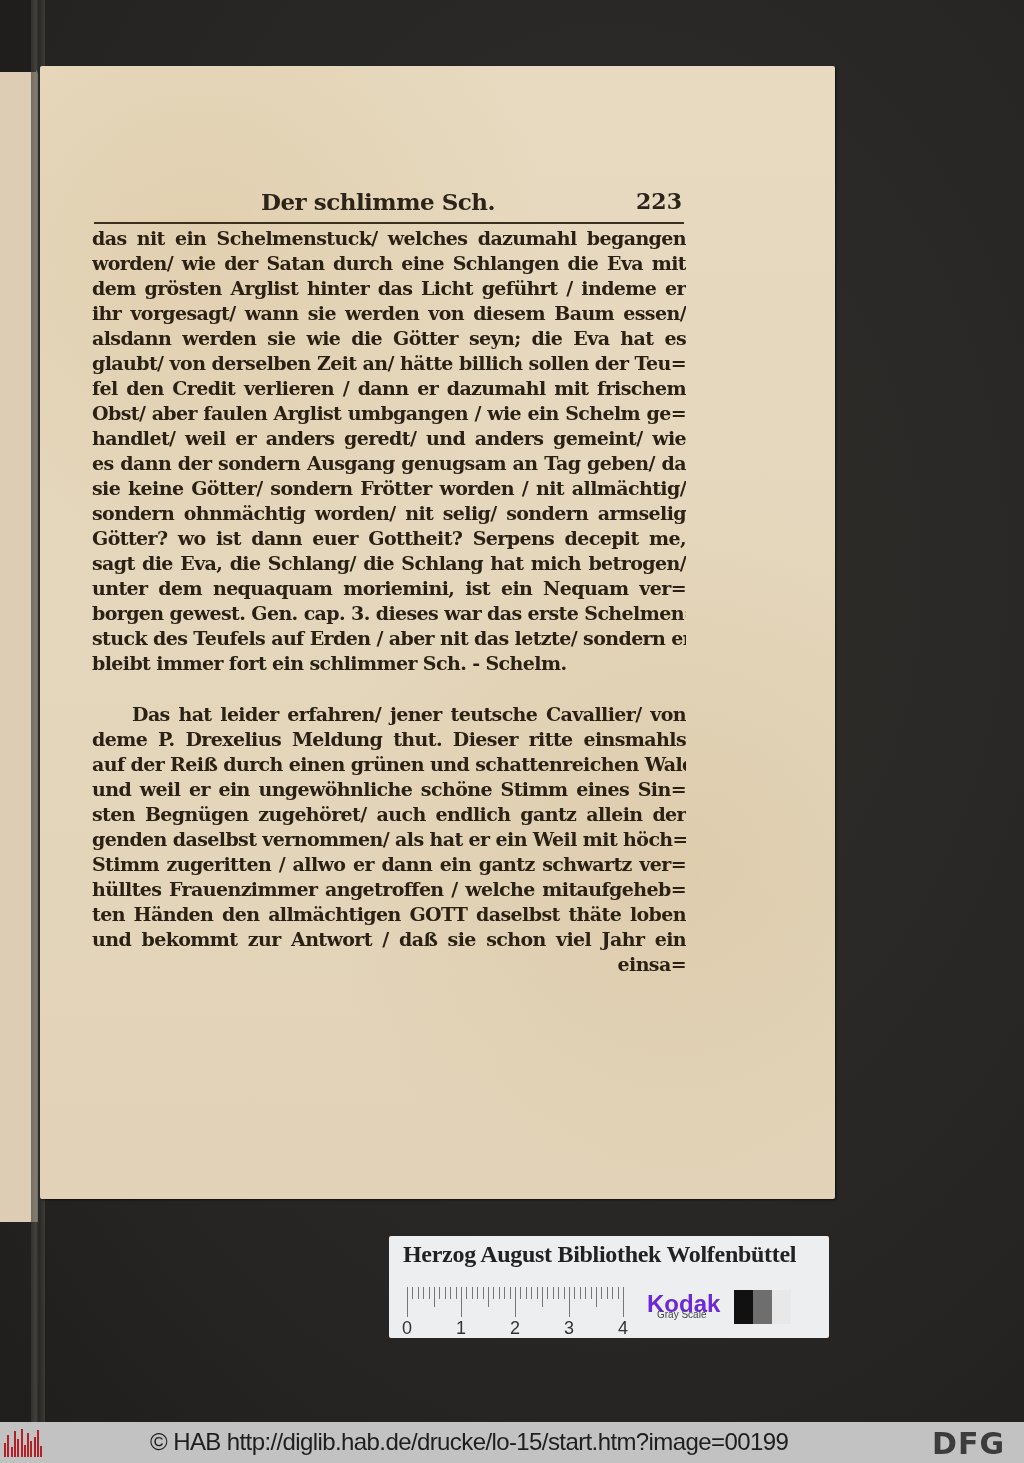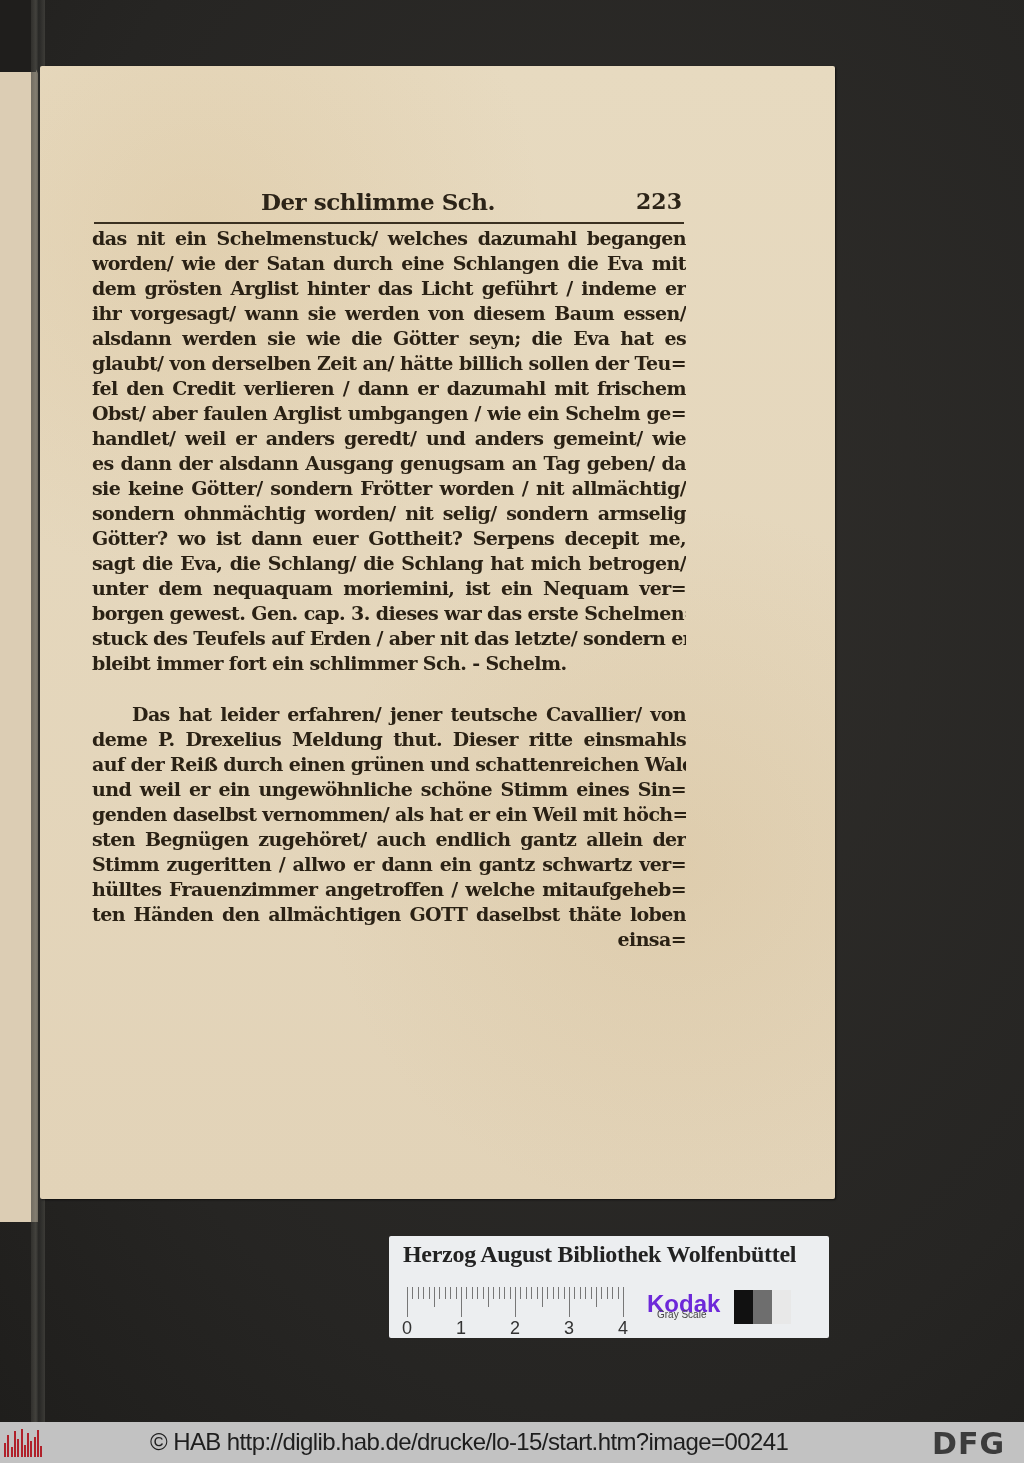--- a/index.html
+++ b/index.html
@@ -140,41 +140,42 @@
   <div>
     <div class="line">das nit ein Schelmenstuck/ welches dazumahl begangen</div>
     <div class="line">worden/ wie der Satan durch eine Schlangen die Eva mit</div>
     <div class="line">dem grösten Arglist hinter das Licht geführt / indeme er</div>
     <div class="line">ihr vorgesagt/ wann sie werden von diesem Baum essen/</div>
     <div class="line">alsdann werden sie wie die Götter seyn; die Eva hat es</div>
     <div class="line">glaubt/ von derselben Zeit an/ hätte billich sollen der Teu=</div>
     <div class="line">fel den Credit verlieren / dann er dazumahl mit frischem</div>
     <div class="line">Obst/ aber faulen Arglist umbgangen / wie ein Schelm ge=</div>
     <div class="line">handlet/ weil er anders geredt/ und anders gemeint/ wie</div>
-    <div class="line">es dann der alsdann Ausgang genugsam an Tag geben/ da</div>
+    <div class="line">es dann der sondern Ausgang genugsam an Tag geben/ da</div>
     <div class="line">sie keine Götter/ sondern Frötter worden / nit allmächtig/</div>
     <div class="line">sondern ohnmächtig worden/ nit selig/ sondern armselig</div>
     <div class="line">Götter? wo ist dann euer Gottheit? Serpens decepit me,</div>
     <div class="line">sagt die Eva, die Schlang/ die Schlang hat mich betrogen/</div>
     <div class="line">unter dem nequaquam moriemini, ist ein Nequam ver=</div>
     <div class="line">borgen gewest. Gen. cap. 3. dieses war das erste Schelmen=</div>
     <div class="line">stuck des Teufels auf Erden / aber nit das letzte/ sondern er</div>
     <div class="line last">bleibt immer fort ein schlimmer Sch. - Schelm.</div>
   </div>
   <div class="para-gap"></div>
   <div>
     <div class="line indent">Das hat leider erfahren/ jener teutsche Cavallier/ von</div>
     <div class="line">deme P. Drexelius Meldung thut. Dieser ritte einsmahls</div>
     <div class="line">auf der Reiß durch einen grünen und schattenreichen Wald/</div>
     <div class="line">und weil er ein ungewöhnliche schöne Stimm eines Sin=</div>
+    <div class="line">sten Begnügen zugehöret/ auch endlich gantz allein der</div>
     <div class="line">genden daselbst vernommen/ als hat er ein Weil mit höch=</div>
-    <div class="line">sten Begnügen zugehöret/ auch endlich gantz allein der</div>
     <div class="line">Stimm zugeritten / allwo er dann ein gantz schwartz ver=</div>
     <div class="line">hülltes Frauenzimmer angetroffen / welche mitaufgeheb=</div>
     <div class="line">ten Händen den allmächtigen GOTT daselbst thäte loben</div>
+    <div class="line">und bekommt zur Antwort / daß sie schon viel Jahr ein</div>
   </div>
   <div class="line catch">einsa=</div>
 </div>
 
 <div class="color-card">
   <div class="card-title">Herzog August Bibliothek Wolfenbüttel</div>
   <div class="ruler" id="ruler">
     <span class="ruler-num" style="left:0px">0</span>
     <span class="ruler-num" style="left:54px">1</span>
     <span class="ruler-num" style="left:108px">2</span>
@@ -239,15 +240,15 @@
       <span style="left: 9.9px; height: 26px; background: rgb(176, 33, 42);"></span>
       <span style="left: 13.2px; height: 18px; background: rgb(176, 33, 42);"></span>
       <span style="left: 16.5px; height: 28px; background: rgb(176, 33, 42);"></span>
       <span style="left: 19.8px; height: 12px; background: rgb(176, 33, 42);"></span>
       <span style="left: 23.1px; height: 24px; background: rgb(176, 33, 42);"></span>
       <span style="left: 26.4px; height: 16px; background: rgb(176, 33, 42);"></span>
       <span style="left: 29.7px; height: 20px; background: rgb(176, 33, 42);"></span>
       <span style="left: 33px; height: 27px; background: rgb(176, 33, 42);"></span>
       <span style="left: 36.3px; height: 11px; background: rgb(176, 33, 42);"></span>
     </div>
-  <div class="footer-text">© HAB http://diglib.hab.de/drucke/lo-15/start.htm?image=00241</div>
+  <div class="footer-text">© HAB http://diglib.hab.de/drucke/lo-15/start.htm?image=00199</div>
   <div class="dfg-logo">DFG</div>
 </div>
 
 </body></html>

